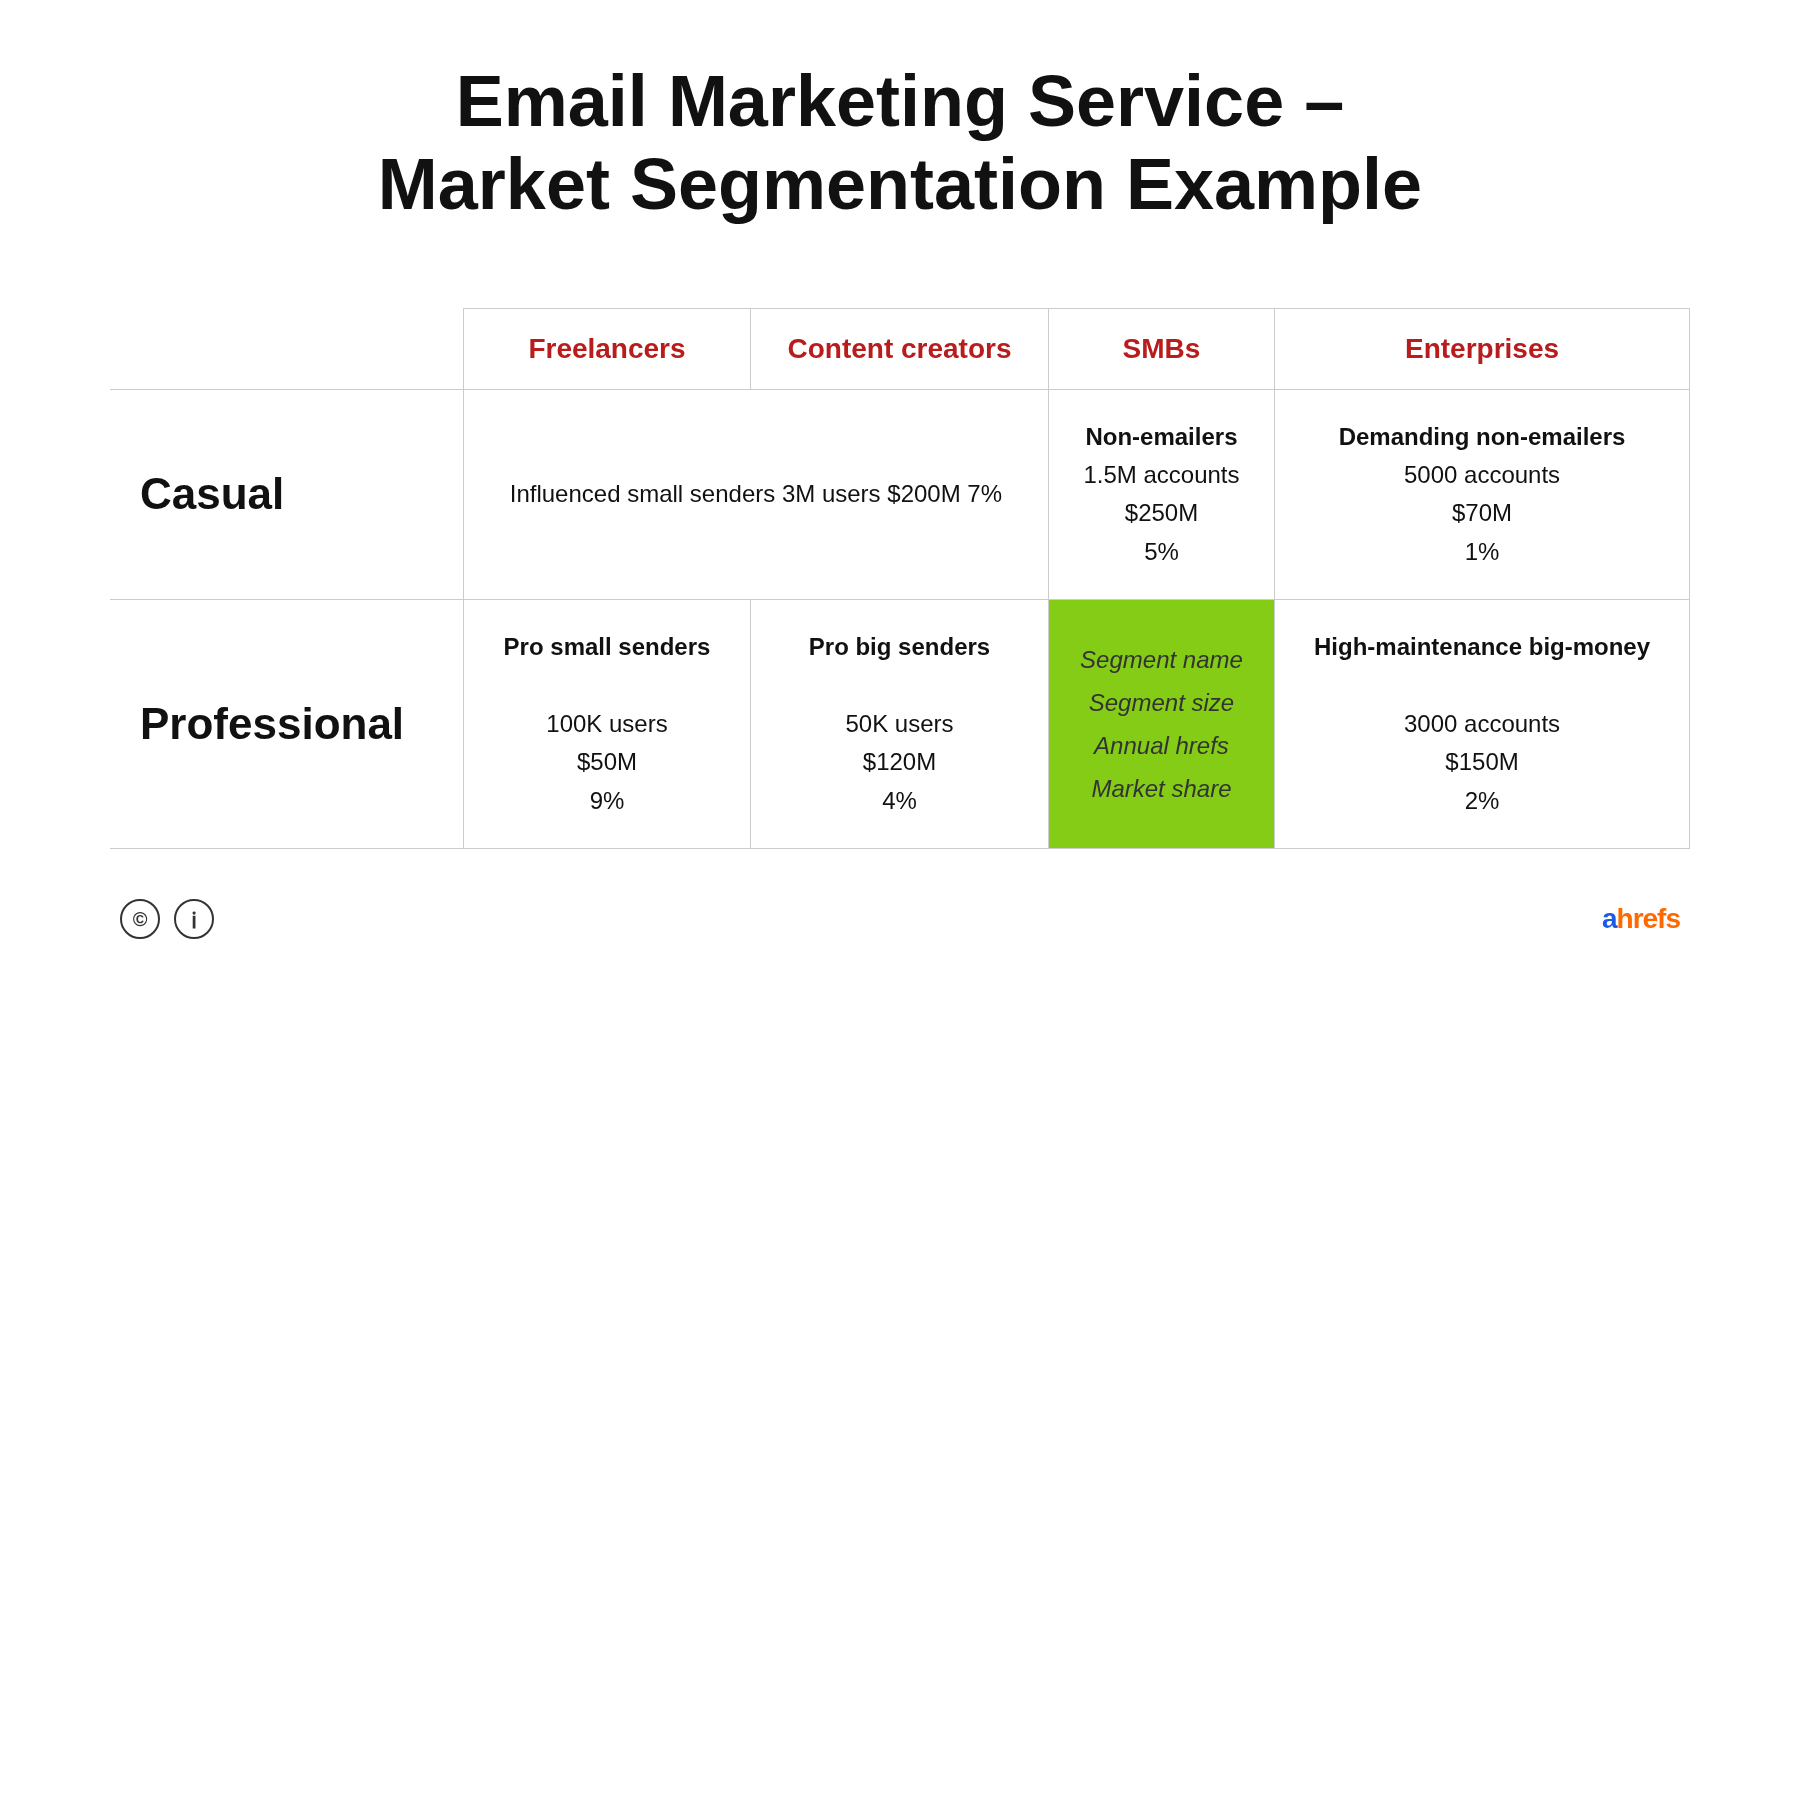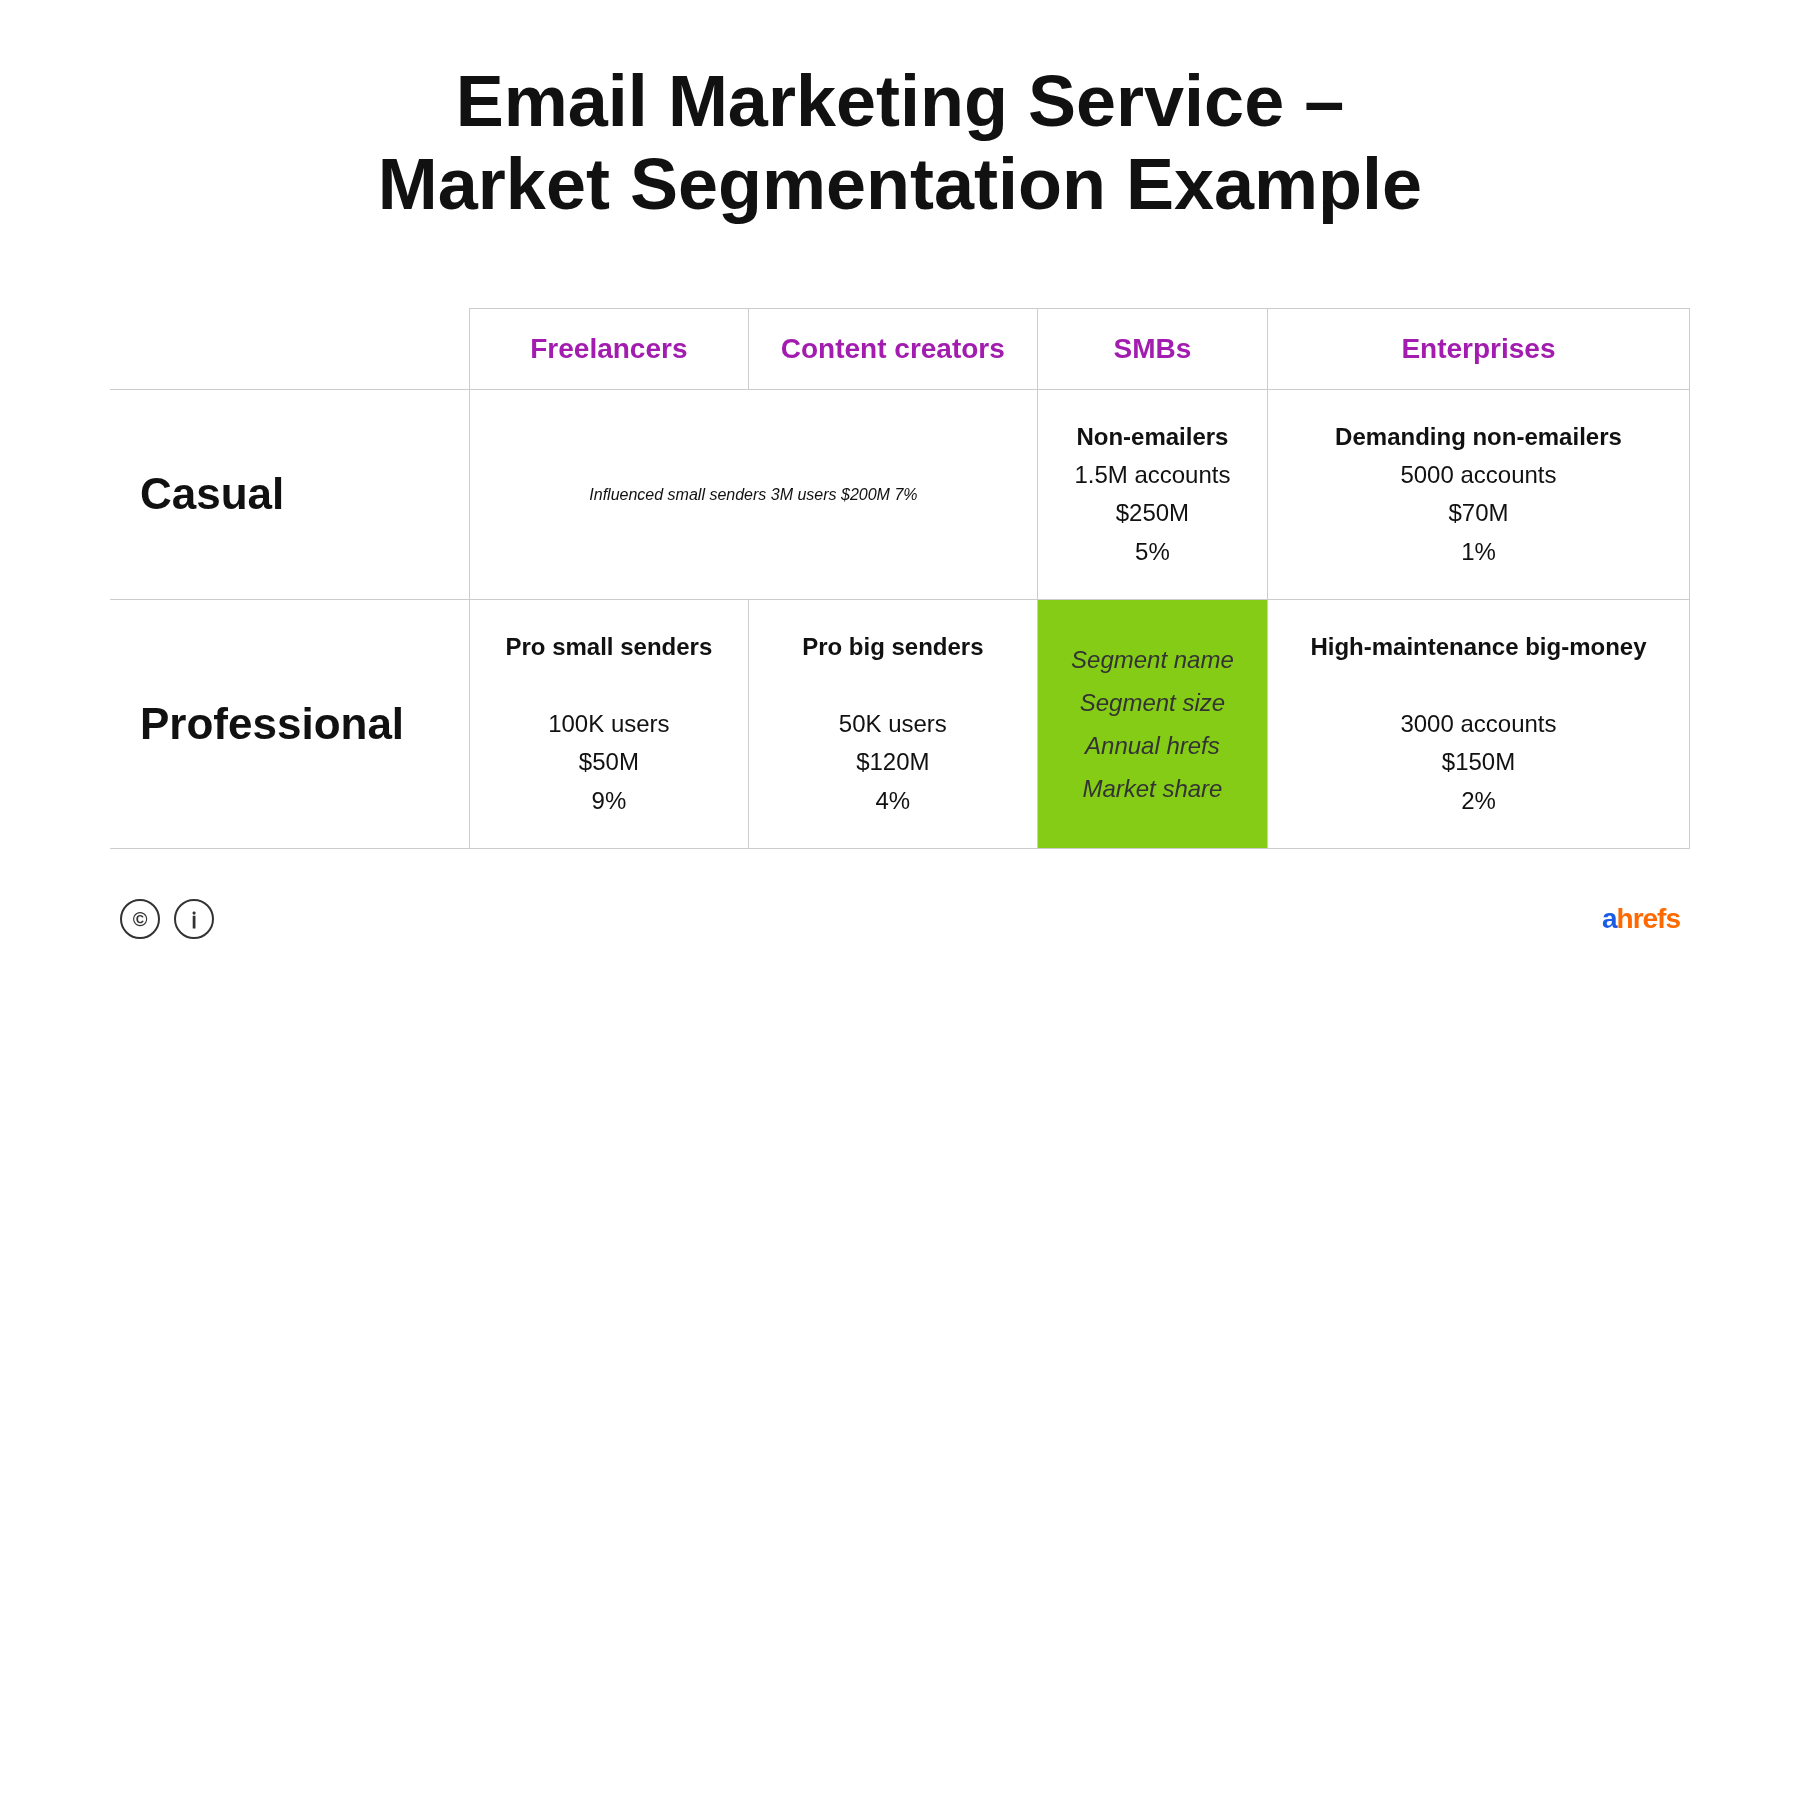--- a/index.html
+++ b/index.html
@@ -54,21 +54,21 @@
       font-size: 34px;
       font-weight: 800;
       color: #111;
       padding: 28px 18px;
     }
 
     
     .cell-sub-header {
       font-size: 28px;
       font-weight: 700;
-      color: #a21caf;
+      color: #b91c1c;
       padding: 24px 18px;
     }
 
     
     .cell-row-label {
       font-size: 44px;
       font-weight: 800;
       color: #111;
       text-align: left;
       padding: 30px 30px;
@@ -100,25 +100,24 @@
     .cell-highlight .italic-text {
       font-style: italic;
       color: #333;
       display: block;
       line-height: 1.8;
       font-size: 24px;
     }
 
     
     .cell-merged-data {
-      font-size: 16px;
+      font-size: 24px;
       color: #111;
       line-height: 1.6;
       padding: 28px 22px;
-      font-style: italic;
     }
 
     .footer {
       width: 100%;
       max-width: 1580px;
       display: flex;
       justify-content: space-between;
       align-items: center;
       margin-top: 50px;
       padding: 0 10px;

